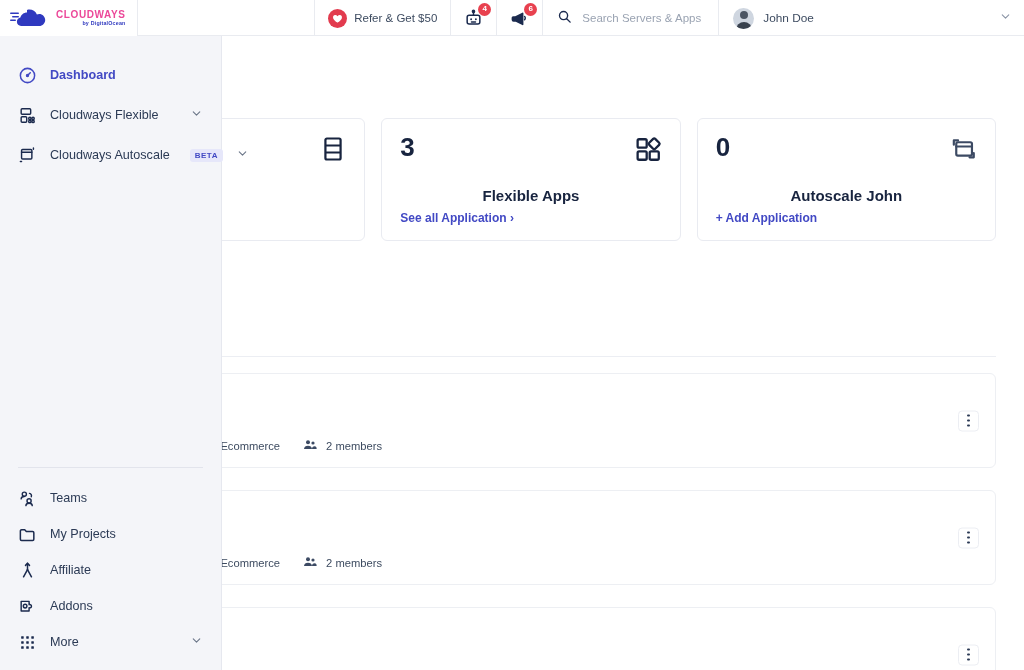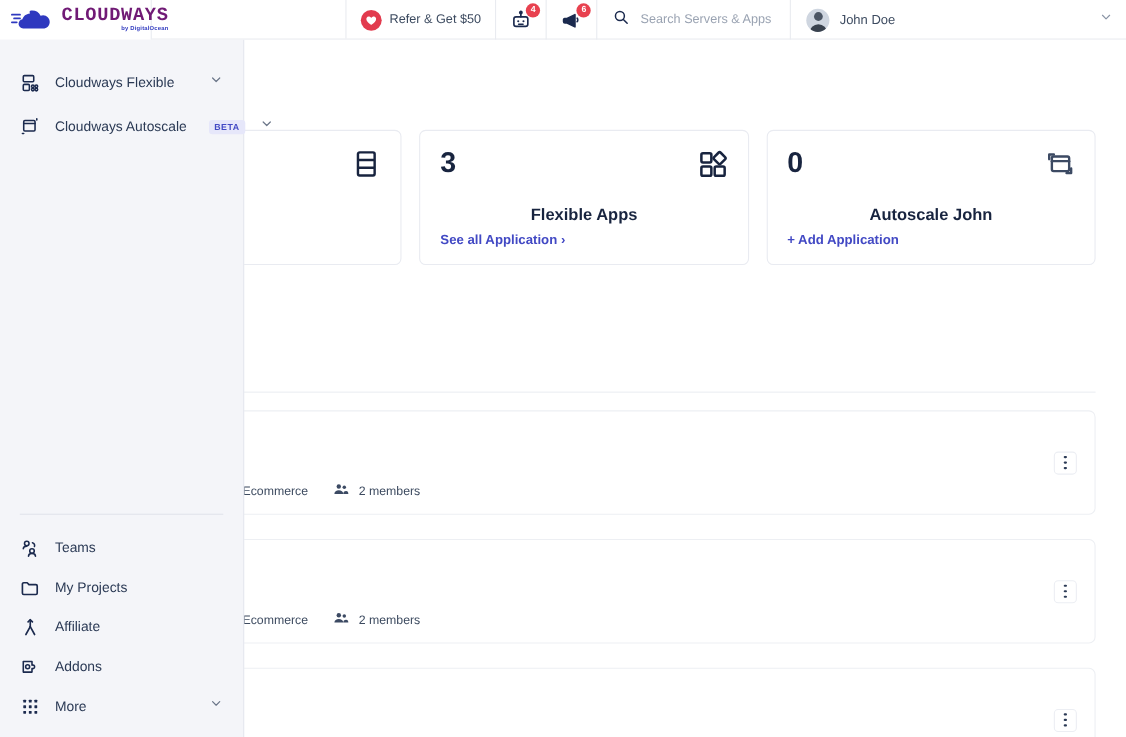--- a/index.html
+++ b/index.html
@@ -22,22 +22,22 @@
   }
   .logo-cell {
     width: 138px; height: 36px;
     display: flex; align-items: center; padding-left: 10px;
     border-right: 1px solid #e9ebf0;
     background: #fff;
   }
   .logo-mark { display:flex; align-items:center; }
   .logo-text { margin-left: 4px; line-height: 1; }
   .logo-title {
-    font-size: 17px; font-weight: 700; letter-spacing: .6px;
-    color: #701a75; display:block;font-family:Liberation Mono, monospace;
+    font-size: 10px; font-weight: 700; letter-spacing: .6px;
+    color: #ec4899; display:block;
   }
   .logo-sub {
     font-size: 5.3px; font-weight: 700; letter-spacing: .2px;
     color: #2f39bf; display:block; text-align: right; margin-top: 1px;
   }
   .header-spacer { flex: 1 1 auto; border-right: 1px solid #e9ebf0; }
 
   .hdr-item {
     display: flex; align-items: center; gap: 7px;
     padding: 0 13px; height: 36px;
@@ -387,20 +387,30 @@
             <i></i>
           </span>
       </div>
 
     </div>
   </div>
 
   <div class="sidebar">
     <div class="nav-top">
 
+      <div class="nav-row active">
+        <span class="nav-ico">
+          <svg width="19" height="19" viewBox="0 0 24 24" fill="none" stroke="#4249c4" stroke-width="1.9" stroke-linecap="round" stroke-linejoin="round">
+            <circle cx="12" cy="12" r="9"></circle>
+              <path d="M15.5 8.5l-4.2 4.2"></path>
+              <circle cx="12" cy="12" r="1.2" fill="#4249c4"></circle>
+          </svg>
+        </span>
+        <span class="nav-label">Dashboard</span>
+      </div>
 
       <div class="nav-row">
         <span class="nav-ico">
           <svg width="19" height="19" viewBox="0 0 24 24" fill="none" stroke="#1b2a4e" stroke-width="1.8" stroke-linejoin="round">
             <rect x="4" y="3.5" width="12" height="7" rx="1.2"></rect>
             <rect x="4" y="13.5" width="7" height="7" rx="1.2"></rect>
             <circle cx="15" cy="15.8" r="1.5"></circle>
               <circle cx="19" cy="15.8" r="1.5"></circle>
             <circle cx="15" cy="19.5" r="1.5"></circle>
               <circle cx="19" cy="19.5" r="1.5"></circle>

